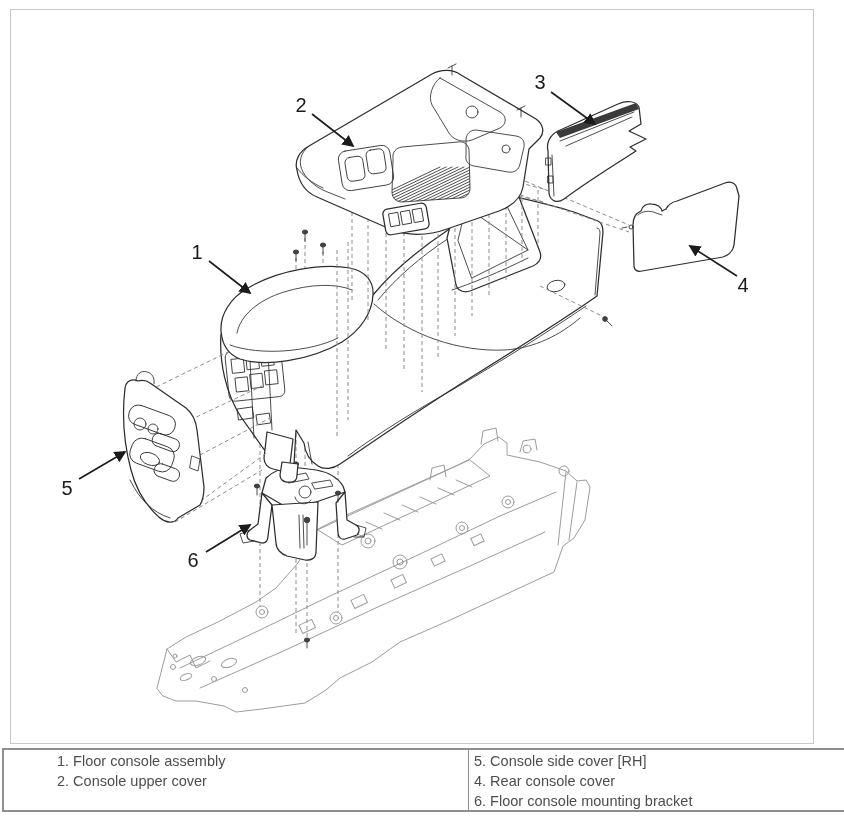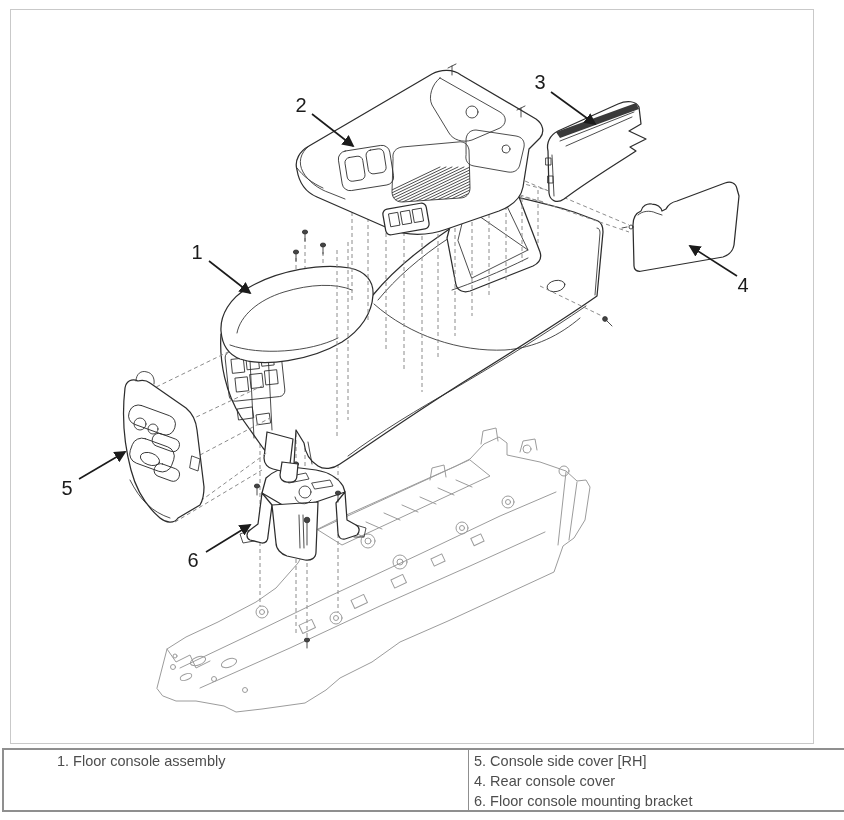--- a/index.html
+++ b/index.html
@@ -272,19 +272,20 @@
   </g>
   <g>
     <path class="lead" d="M206,552 L250,525" marker-end="url(#ah)"></path>
     <text class="num" x="193" y="567" text-anchor="middle">6</text>
   </g>
 </svg>
 
 <div class="legend">
   <div class="legend-col first">
     <div class="legend-item">1. Floor console assembly</div>
+    <div class="legend-item">2. Console upper cover</div>
   </div>
   <div class="legend-col second">
     <div class="legend-item">5. Console side cover [RH]</div>
     <div class="legend-item">4. Rear console cover</div>
     <div class="legend-item">6. Floor console mounting bracket</div>
   </div>
 </div>
 
 </body></html>

